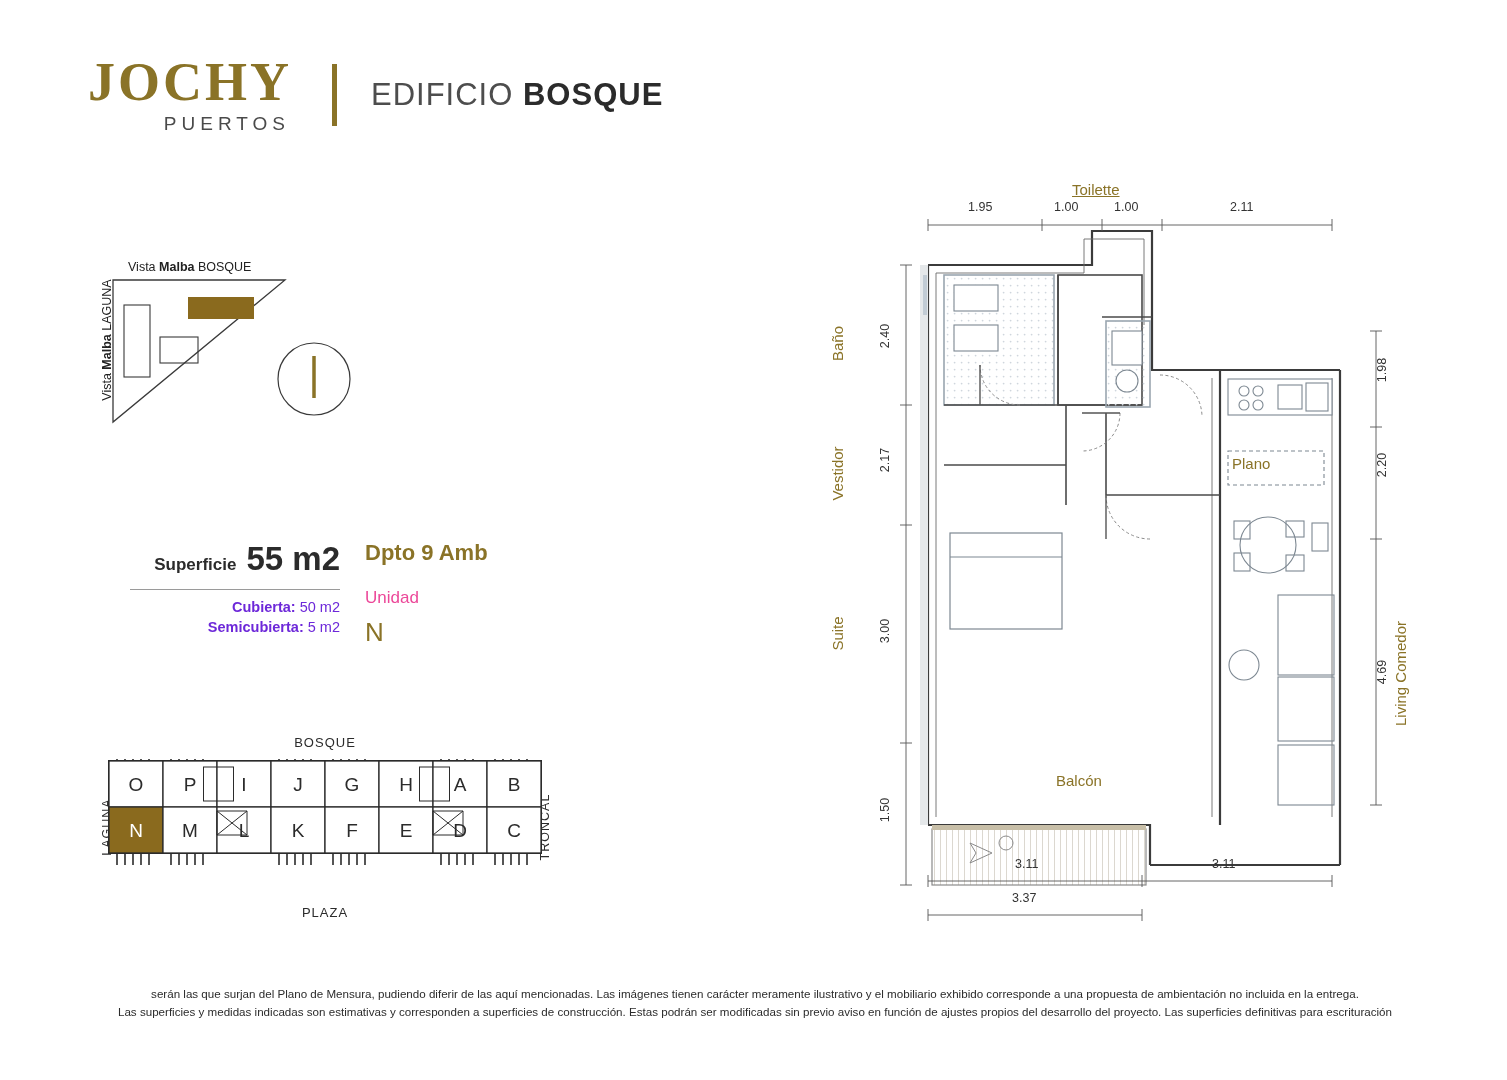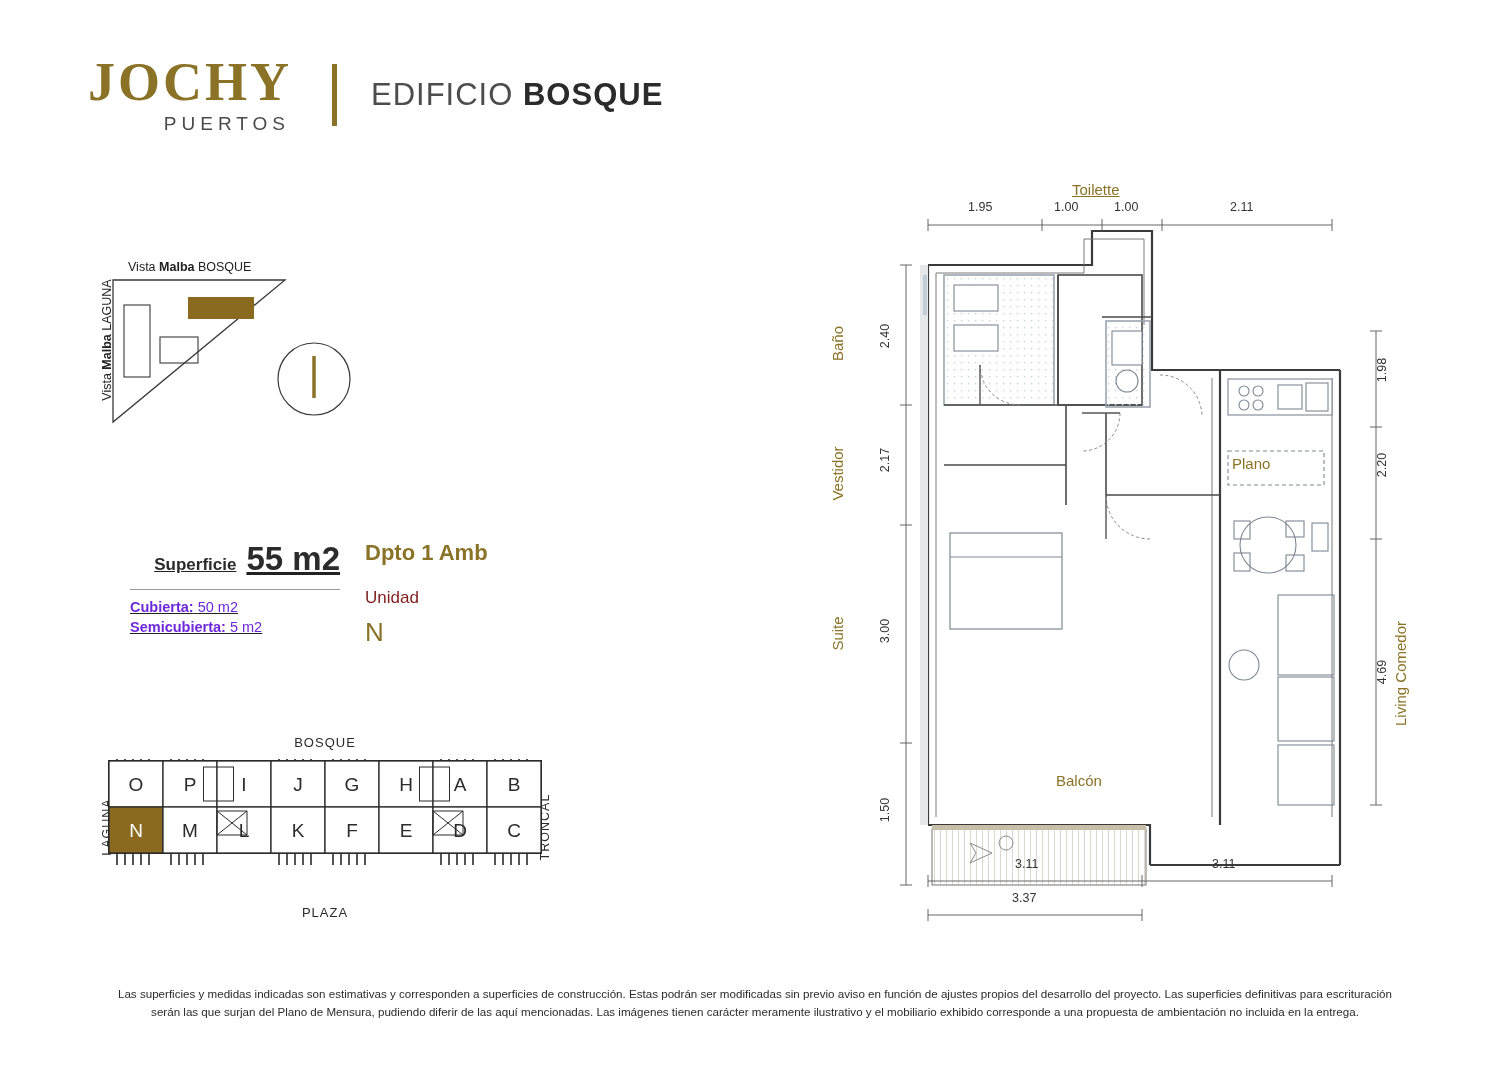--- a/index.html
+++ b/index.html
@@ -35,31 +35,31 @@
   #vista-top-label b { font-weight:bold; }
   #vista-left-label {
     position:absolute; left:-48px; top:78px; width:150px;
     font-size:12.5px; color:#222; transform:rotate(-90deg); transform-origin:center;
     text-align:center;
   }
   #vista-svg { position:absolute; left:30px; top:22px; }
   #compass { position:absolute; left:195px; top:85px; }
 
   
-  #surface-block { position:absolute; left:130px; top:540px; width:210px; text-align:left;text-decoration:underline; }
+  #surface-block { position:absolute; left:130px; top:540px; width:210px; text-align:right; }
   #surface-row1 { display:flex; align-items:baseline; justify-content:flex-end; gap:10px; }
   #surface-label { font-size:17px; font-weight:bold; color:#2b2b2b; }
   #surface-value { font-size:33px; font-weight:bold; color:#2b2b2b; }
   #surface-rule { border-top:1px solid #9a9a9a; margin:11px 0 9px 0; }
   .surface-line { font-size:14.5px; color:#6d28d9; margin-bottom:4px; }
   .surface-line b { font-weight:bold; }
 
   #dpto-block { position:absolute; left:365px; top:540px; }
   #dpto-title { font-size:22px; font-weight:bold; color:#8a7327; }
-  #dpto-unidad { font-size:17px; color:#7f1d1d; margin-top:22px; }
+  #dpto-unidad { font-size:17px; color:#ec4899; margin-top:22px; }
   #dpto-letter { font-size:26px; color:#8a7327; margin-top:9px; }
 
   
   #keyplan { position:absolute; left:85px; top:735px; width:480px; height:185px; }
   #kp-top { position:absolute; top:0; left:0; width:480px; text-align:center;
             font-size:13px; letter-spacing:1px; color:#2b2b2b; }
   #kp-bottom { position:absolute; bottom:0; left:0; width:480px; text-align:center;
                font-size:13px; letter-spacing:1px; color:#2b2b2b; }
   #kp-left { position:absolute; left:-33px; top:85px; width:110px; text-align:center;
              font-size:12.5px; letter-spacing:1px; color:#2b2b2b;
@@ -126,21 +126,21 @@
     <b>Cubierta:</b>
     <span>50 m2</span>
   </div>
   <div class="surface-line">
     <b>Semicubierta:</b>
     <span>5 m2</span>
   </div>
 </div>
 
 <div id="dpto-block">
-  <div id="dpto-title">Dpto 1 Amb</div>
+  <div id="dpto-title">Dpto 9 Amb</div>
   <div id="dpto-unidad">Unidad</div>
   <div id="dpto-letter">N</div>
 </div>
 
 <div id="keyplan">
   <div id="kp-top">BOSQUE</div>
   <div id="kp-bottom">PLAZA</div>
   <div id="kp-left">LAGUNA</div>
   <div id="kp-right">TRONCAL</div>
   <svg id="kp-svg" width="440" height="140">
@@ -414,15 +414,15 @@
   <div class="dim-text" style="left:537px; top:293px; transform:rotate(-90deg); transform-origin:center; width:50px; text-align:center;">2.20</div>
   <div class="dim-text" style="left:537px; top:500px; transform:rotate(-90deg); transform-origin:center; width:50px; text-align:center;">4.69</div>
 
   
   <div class="dim-text" style="left:195px; top:692px;">3.11</div>
   <div class="dim-text" style="left:392px; top:692px;">3.11</div>
   <div class="dim-text" style="left:192px; top:726px;">3.37</div>
 </div>
 
 <div id="footer">
+  <div>serán las que surjan del Plano de Mensura, pudiendo diferir de las aquí mencionadas. Las imágenes tienen carácter meramente ilustrativo y el mobiliario exhibido corresponde a una propuesta de ambientación no incluida en la entrega.</div>
   <div>Las superficies y medidas indicadas son estimativas y corresponden a superficies de construcción. Estas podrán ser modificadas sin previo aviso en función de ajustes propios del desarrollo del proyecto. Las superficies definitivas para escrituración</div>
-  <div>serán las que surjan del Plano de Mensura, pudiendo diferir de las aquí mencionadas. Las imágenes tienen carácter meramente ilustrativo y el mobiliario exhibido corresponde a una propuesta de ambientación no incluida en la entrega.</div>
 </div>
 
 </body></html>

